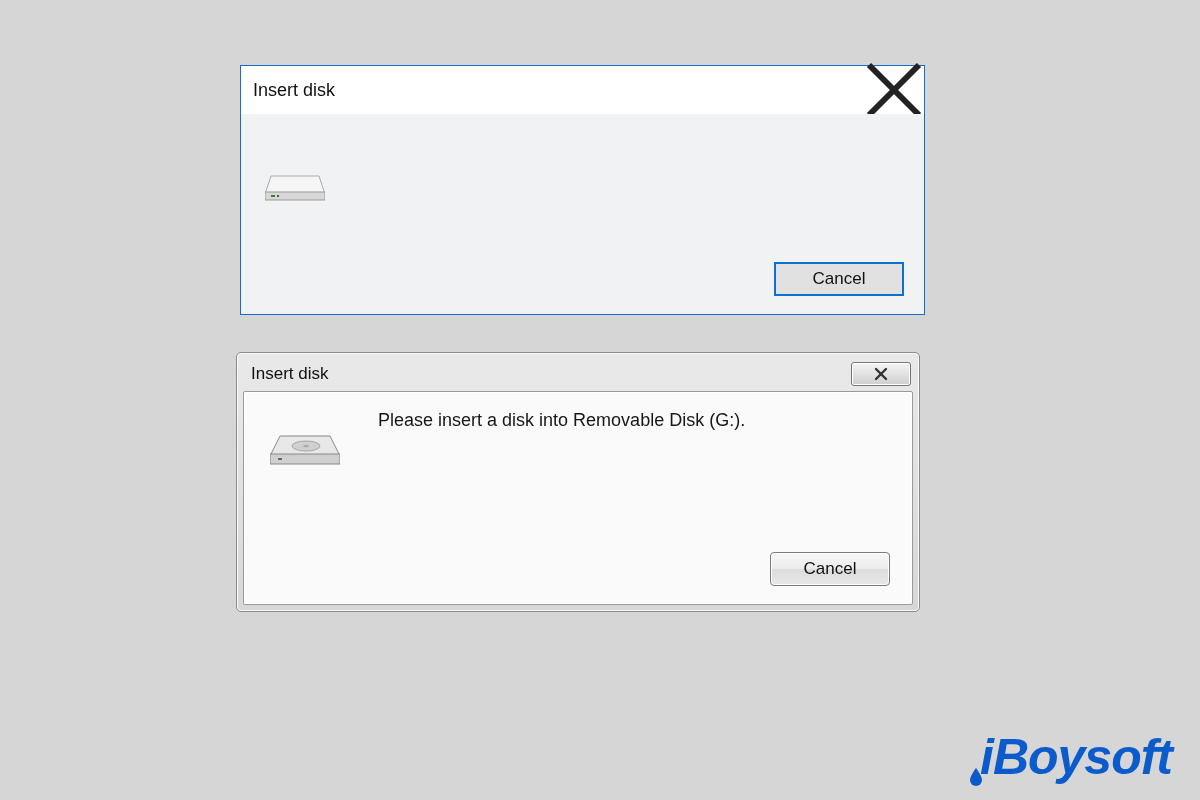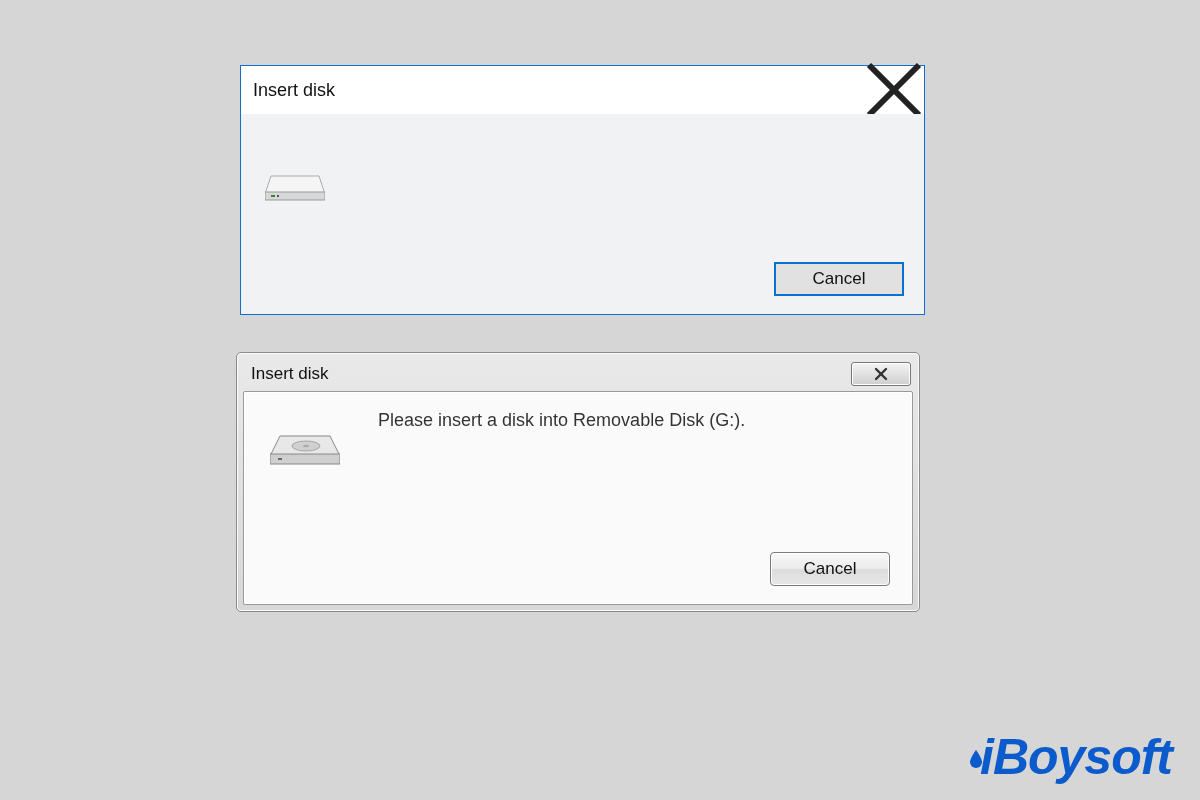--- a/index.html
+++ b/index.html
@@ -135,21 +135,21 @@
     left: 26px;
     top: 36px;
     width: 70px;
     height: 44px;
   }
   .dlg-win7 .msg {
     position: absolute;
     left: 134px;
     top: 18px;
     font-size: 18px;
-    color: #7f1d1d;
+    color: #0f172a;
   }
   .dlg-win7 .btn {
     position: absolute;
     right: 22px;
     bottom: 18px;
     width: 120px;
     height: 34px;
     border: 1px solid #7a7a7a;
     border-radius: 4px;
     background: linear-gradient(#f8f8f8 0%, #ececec 48%, #dcdcdc 52%, #e8e8e8 100%);
@@ -167,21 +167,21 @@
     position: absolute;
     right: 28px;
     bottom: 14px;
     font-family: Arial, sans-serif;
     font-weight: 900;
     font-style: italic;
     font-size: 50px;
     color: #0b5bcc;
     letter-spacing: -1px;
     display: flex;
-    align-items: center;
+    align-items: flex-end;
   }
   .watermark .drop {
     width: 12px;
     height: 18px;
     margin-top: 4px;
     margin-right: -2px;
   }
 </style>
 </head>
 <body>

